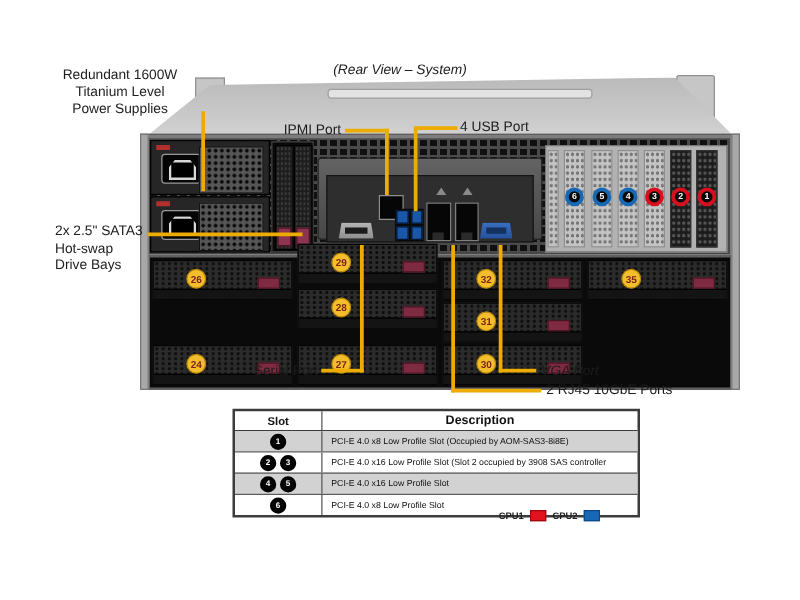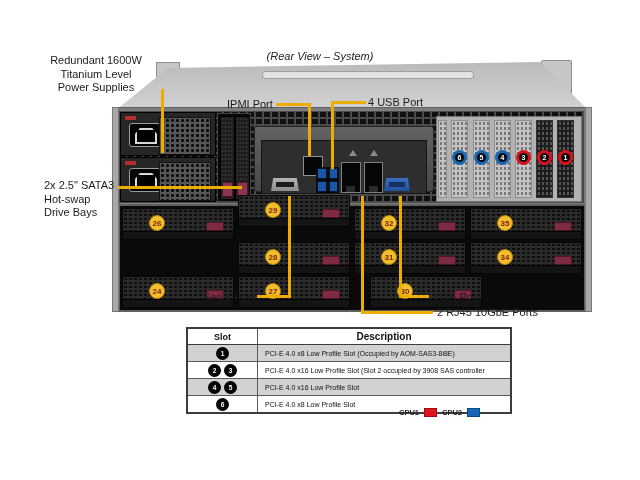--- a/index.html
+++ b/index.html
@@ -210,41 +210,37 @@
     <div class="latch"></div>
   </div>
   <div class="tray" style="left:354px; top:208px;">
     <div class="bay-badge">32</div>
     <div class="latch"></div>
   </div>
   <div class="tray" style="left:470px; top:208px;">
     <div class="bay-badge">35</div>
     <div class="latch"></div>
   </div>
-  <div class="tray" style="left:238px; top:242px;">
+  <div class="tray" style="left:238px; top:231px;">
     <div class="bay-badge">28</div>
     <div class="latch"></div>
   </div>
   <div class="tray" style="left:354px; top:242px;">
     <div class="bay-badge">31</div>
     <div class="latch"></div>
   </div>
-  <div class="tray" style="left:470px; top:242px;">
-    <div class="bay-badge">34</div>
-    <div class="latch"></div>
-  </div>
   <div class="tray" style="left:122px; top:276px;">
     <div class="bay-badge">24</div>
     <div class="latch"></div>
   </div>
   <div class="tray" style="left:238px; top:276px;">
     <div class="bay-badge">27</div>
     <div class="latch"></div>
   </div>
-  <div class="tray" style="left:370px; top:276px;">
+  <div class="tray" style="left:354px; top:276px;">
     <div class="bay-badge">30</div>
     <div class="latch"></div>
   </div>
 
   <div class="line" style="left:161px; top:89px;  width:3px;   height:64px;"></div>
   <div class="line" style="left:276px; top:103px; width:35px;  height:3px;"></div>
   <div class="line" style="left:308px; top:103px; width:3px;   height:53px;"></div>
   <div class="line" style="left:333px; top:101px; width:33px;  height:3px;"></div>
   <div class="line" style="left:331px; top:101px; width:3px;   height:68px;"></div>
   <div class="line" style="left:118px; top:186px; width:124px; height:3px;"></div>

